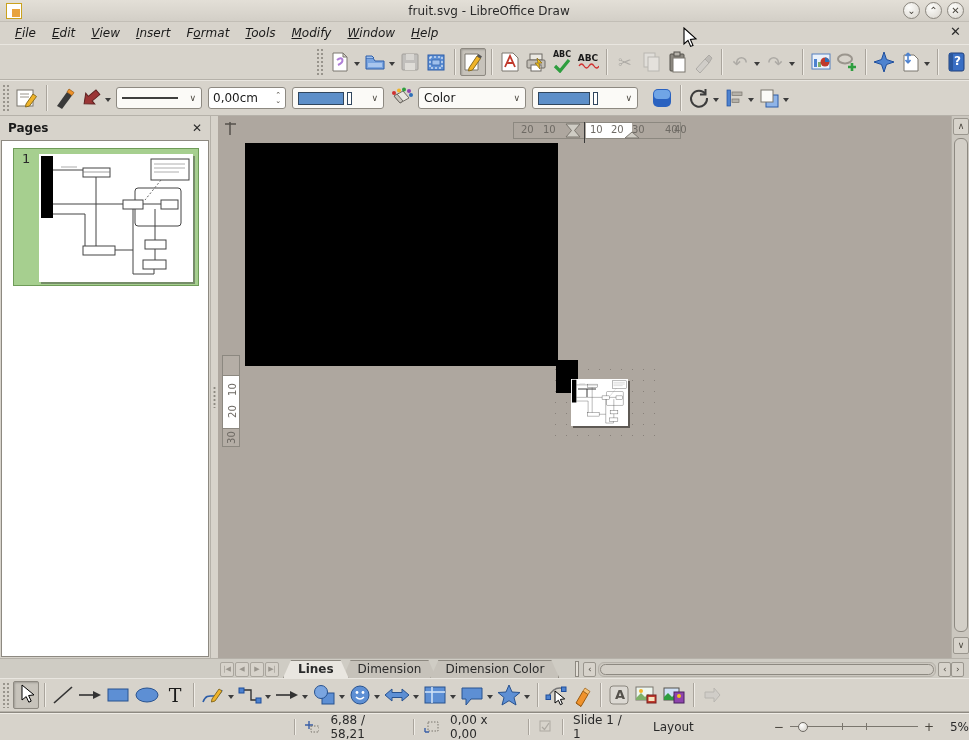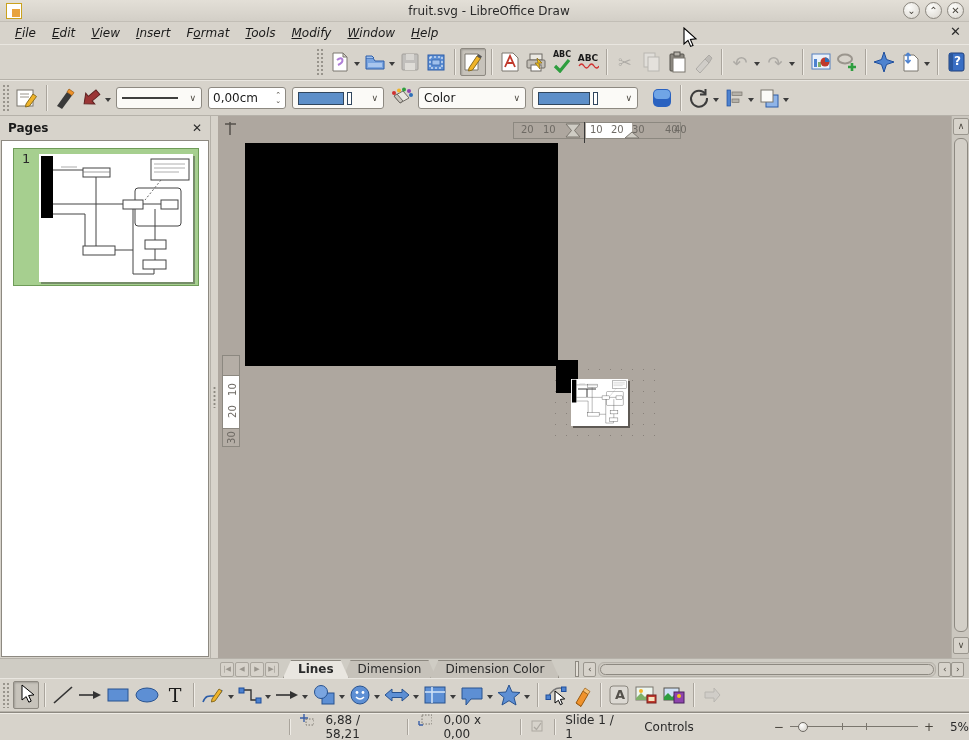--- a/index.html
+++ b/index.html
@@ -80,21 +80,21 @@
   .tab { height:18px; padding:1px 14px 0 14px; font-size:12px; color:#2a2a2a; background:#c6c2ba; border:1px solid #8d8981; border-bottom:none; clip-path:polygon(8px 0, calc(100% - 8px) 0, 100% 100%, 0 100%); margin-right:-6px; }
   .tab.active { background:#e9e6e0; font-weight:bold; z-index:2; }
   .tb-split { width:4px; height:16px; background:#e3dfd7; border:1px solid #8d8981; margin:0 4px 1px 22px; }
   .hs-btn { width:13px; height:15px; margin-bottom:1px; background:#d7d3cb; border:1px solid #9a968e; border-radius:2px; font-size:9px; line-height:13px; text-align:center; color:#4a463e; }
   .hscroll { width:338px; height:15px; margin:0 2px 1px 2px; background:#cbc7bf; border:1px solid #b5b1a9; border-radius:6px; position:relative; }
   .hscroll .thumb { position:absolute; left:1px; top:1px; bottom:1px; right:1px; background:#d3cfc7; border:1px solid #8d8981; border-radius:6px; }
 
   
   .statusbar { height:28px; display:flex; align-items:center; background:#d7d3cb; border-top:1px solid #8d8981; box-shadow:inset 0 1px 0 #efece6; font-size:12px; color:#2a2a2a; }
   .sb-sep { width:1px; height:16px; background:#a9a49c; box-shadow:1px 0 0 #efece6; }
-  .sb-field { display:flex; align-items:flex-start; gap:11px; padding:0 10px; }
+  .sb-field { display:flex; align-items:center; gap:11px; padding:0 10px; }
   .zoomslider { display:flex; align-items:center; gap:6px; margin-left:70px; color:#4a463e; }
   .zs-track { position:relative; width:128px; height:10px; }
   .zs-track .line { position:absolute; left:0; right:0; top:4px; height:1px; background:#7a766e; }
   .zs-track .tick { position:absolute; top:1px; width:1px; height:7px; background:#7a766e; }
   .zs-track .handle { position:absolute; left:8px; top:0; width:10px; height:10px; border-radius:50%; background:radial-gradient(circle at 35% 30%, #fff, #cfcbc3); border:1px solid #6e6a64; }
 
   svg { display:block; }
   .mouse-cursor { position:absolute; left:683px; top:27px; z-index:50; }
 </style>
 </head>
@@ -806,21 +806,21 @@
       <svg width="13" height="13" opacity="0.4">
           <rect x="1" y="1" width="10" height="10" fill="none" stroke="#6e6a64"></rect>
           <path d="M3 7 l2.5 2.5 L10 3" fill="none" stroke="#6e6a64" stroke-width="1.3"></path>
         </svg>
     </div>
     <span class="sb-sep"></span>
     <div class="sb-field">
         <span>Slide 1 / 1</span>
       </div>
     <div class="sb-field">
-        <span>Controls</span>
+        <span>Layout</span>
       </div>
 
     <div class="zoomslider">
       <span>−</span>
       <span class="zs-track">
         <span class="line"></span>
         <span class="tick" style="left:52px"></span>
         <span class="tick" style="left:76px"></span>
         <span class="handle"></span>
       </span>

